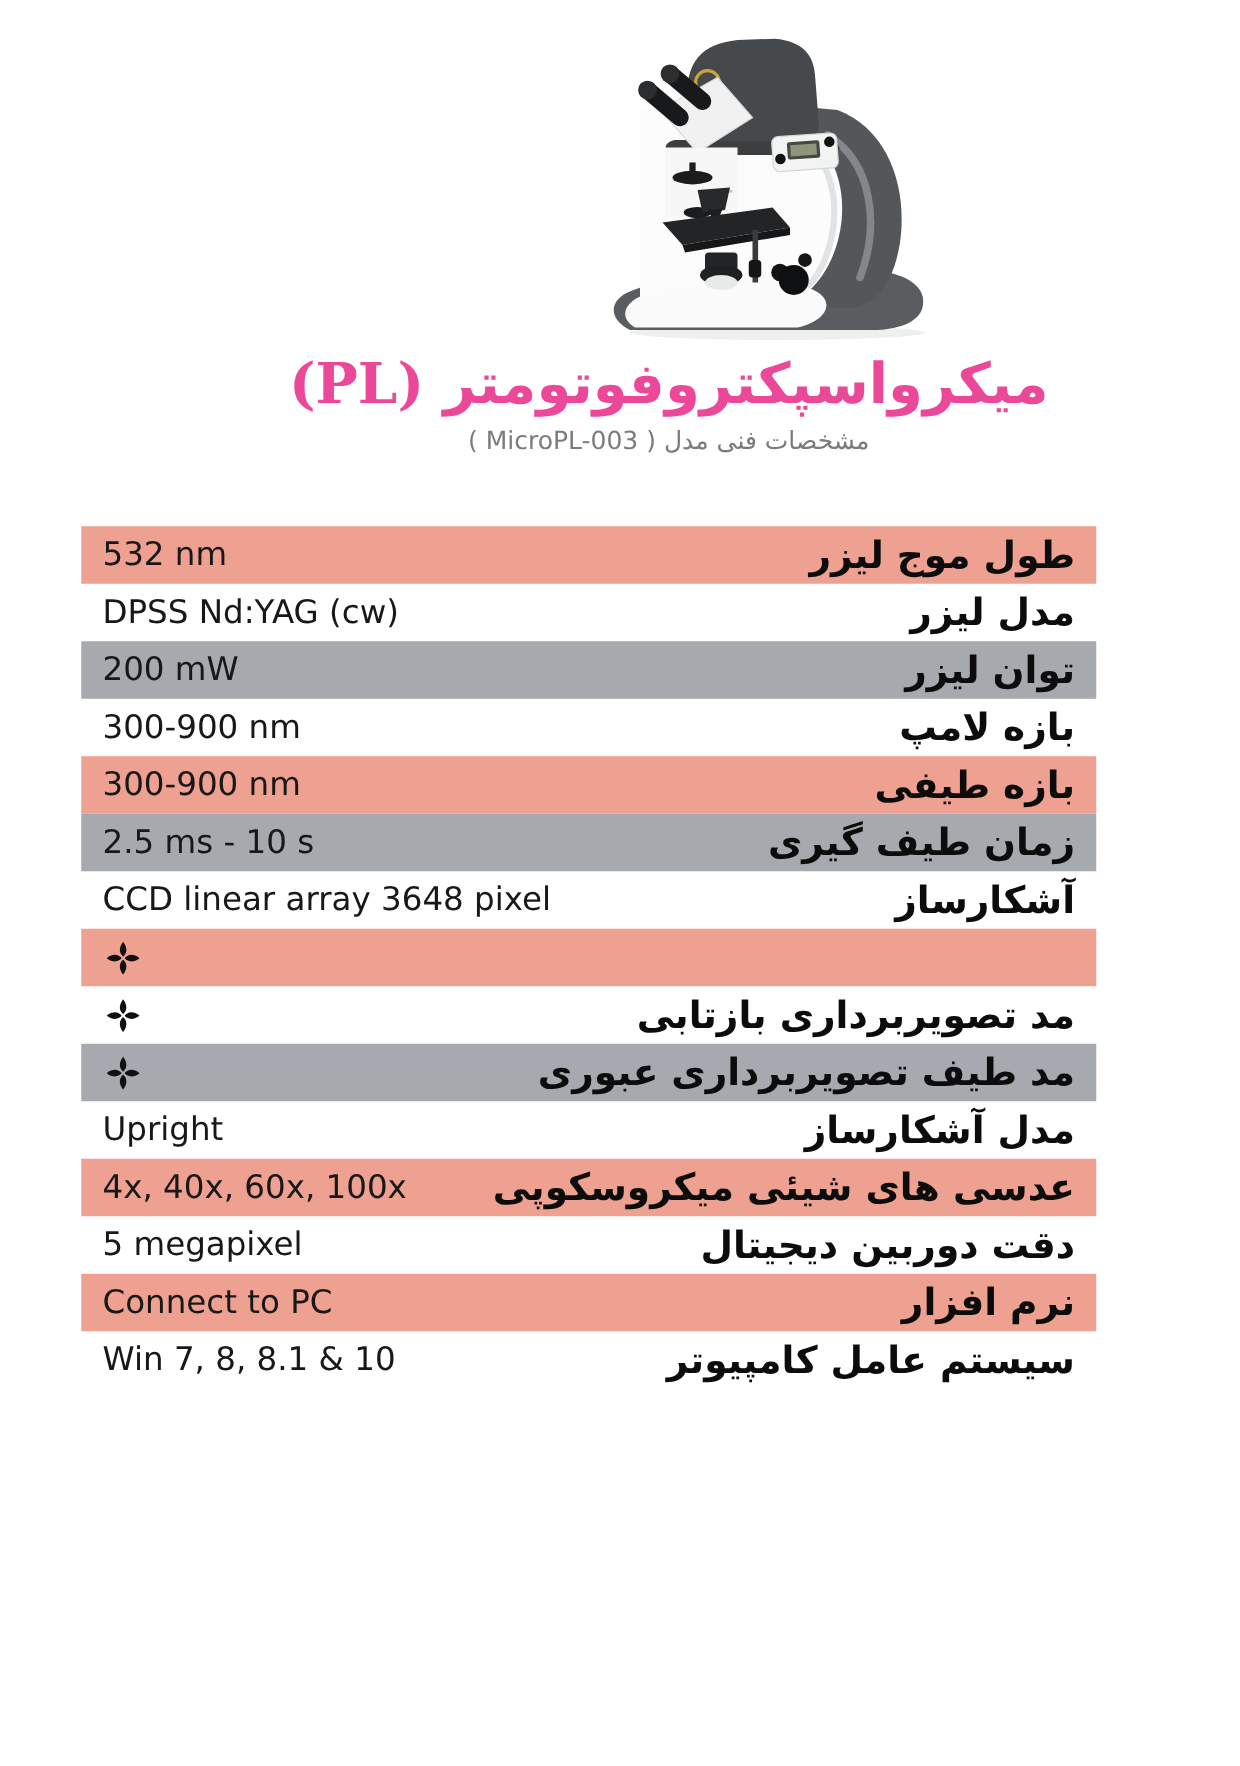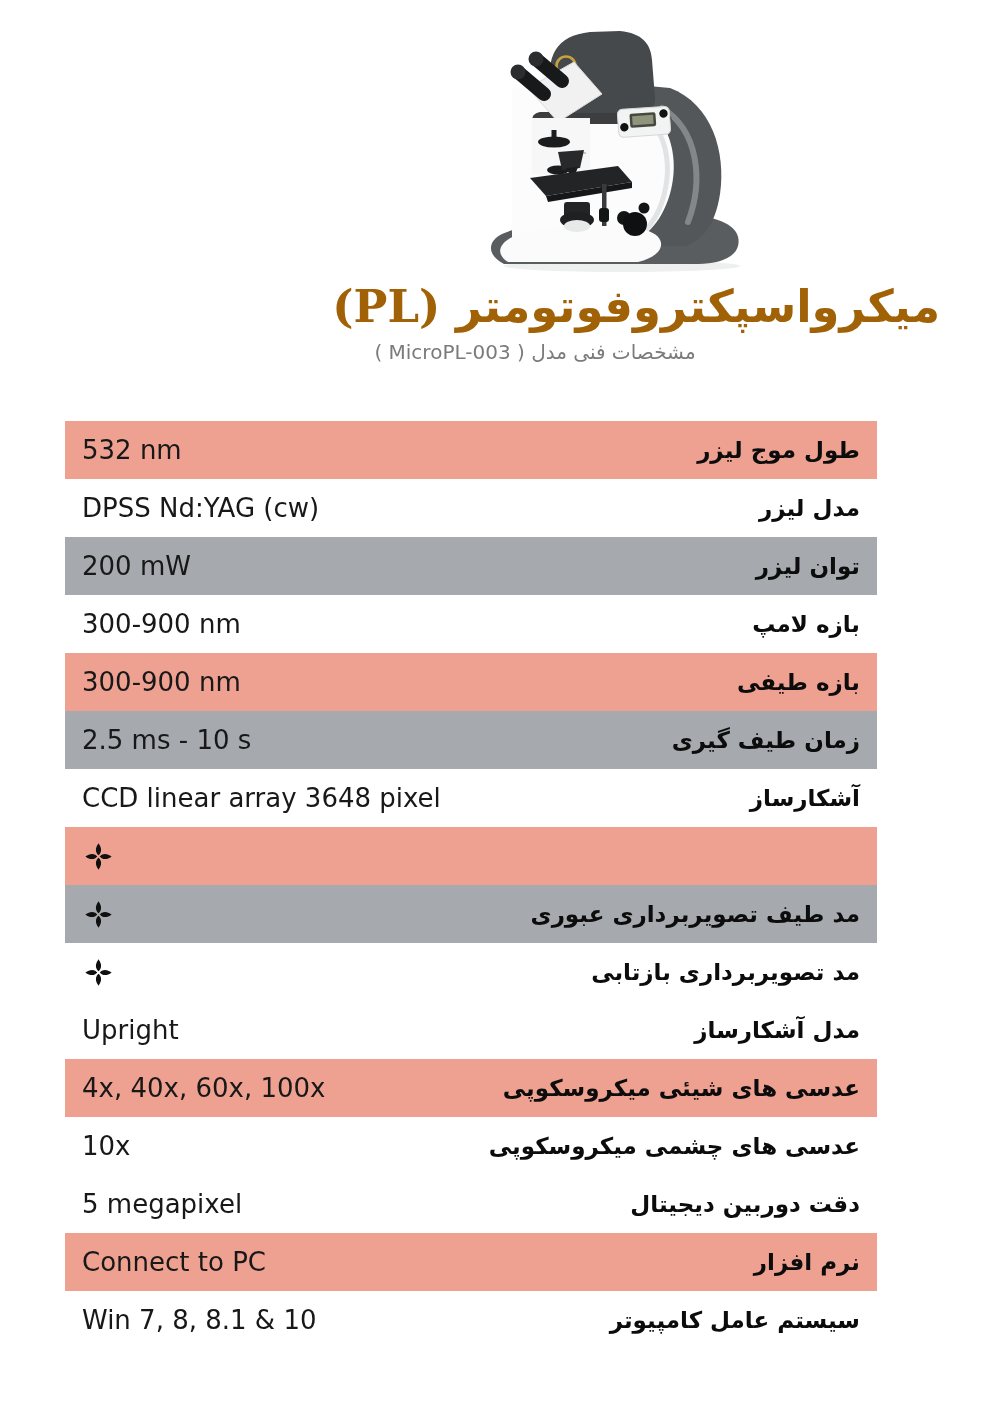--- a/index.html
+++ b/index.html
@@ -9,33 +9,33 @@
     font-family:"DejaVu Sans", sans-serif;
     position:relative;
     overflow:hidden;
   }
   
   .scope-wrap { position:absolute; left:472px; top:12px; width:280px; height:262px; }
   .scope { width:280px; height:262px; display:block; }
 
   
   .heading { position:absolute; left:130px; top:281px; width:810px; text-align:center; }
-  .title { direction:rtl; font-size:45px; font-weight:bold; color:#a16207; line-height:1.15; letter-spacing:0;text-align:right; }
+  .title { direction:rtl; font-size:45px; font-weight:bold; color:#ec4899; line-height:1.15; letter-spacing:0; }
   .title .latin { font-family:"DejaVu Serif", serif; }
   .subtitle { direction:rtl; margin-top:7px; font-size:20px; color:#7b7b7b; line-height:1.2; }
 
   
   .spec-table { position:absolute; left:65px; top:421px; width:812px; }
-  .spec-row { height:58px; display:flex; align-items:center; justify-content:space-between; }
+  .spec-row { height:46px; display:flex; align-items:center; justify-content:space-between; }
   .bg-salmon { background:#EFA191; }
   .bg-gray   { background:#A6A9AE; }
   .bg-white  { background:transparent; }
   .spec-value { padding-left:17px; font-size:26px; color:#181818; white-space:nowrap; }
   .spec-value.has-icon { line-height:0; padding-left:19px; }
-  .spec-label { direction:rtl; padding-right:17px; font-size:23px; font-weight:bold; color:#0c0c0c; white-space:nowrap; }
+  .spec-label { direction:rtl; padding-right:17px; font-size:30px; font-weight:bold; color:#0c0c0c; white-space:nowrap; }
 </style>
 </head>
 <body>
 
 <div class="scope-wrap">
   <svg class="scope" viewBox="0 0 280 262" aria-hidden="true">
 
     <ellipse cx="150" cy="254" rx="118" ry="6" fill="#eef0f0"></ellipse>
 
     <path d="M32 252 C16 244 14 230 30 222 C52 212 95 207 135 206 L224 204 C254 206 270 218 266 234 C263 246 246 252 226 252 Z" fill="#5a5d60"></path>
@@ -145,64 +145,60 @@
     <div class="spec-value has-icon">
   <svg width="29" height="29" viewBox="0 0 32 32" aria-hidden="true">
     <g fill="#101010">
       <path d="M16 1.5 C13 5.5 12.3 9.3 14.1 12.4 C14.7 13.5 15.5 14.3 16 14.6 C16.5 14.3 17.3 13.5 17.9 12.4 C19.7 9.3 19 5.5 16 1.5 Z"></path>
       <path d="M16 1.5 C13 5.5 12.3 9.3 14.1 12.4 C14.7 13.5 15.5 14.3 16 14.6 C16.5 14.3 17.3 13.5 17.9 12.4 C19.7 9.3 19 5.5 16 1.5 Z" transform="rotate(90 16 16)"></path>
       <path d="M16 1.5 C13 5.5 12.3 9.3 14.1 12.4 C14.7 13.5 15.5 14.3 16 14.6 C16.5 14.3 17.3 13.5 17.9 12.4 C19.7 9.3 19 5.5 16 1.5 Z" transform="rotate(180 16 16)"></path>
       <path d="M16 1.5 C13 5.5 12.3 9.3 14.1 12.4 C14.7 13.5 15.5 14.3 16 14.6 C16.5 14.3 17.3 13.5 17.9 12.4 C19.7 9.3 19 5.5 16 1.5 Z" transform="rotate(270 16 16)"></path>
     </g>
   </svg>
 </div>
+  </div>
+
+  <div class="spec-row bg-white">
+    <div class="spec-value has-icon">
+  <svg width="29" height="29" viewBox="0 0 32 32" aria-hidden="true">
+    <g fill="#101010">
+      <path d="M16 1.5 C13 5.5 12.3 9.3 14.1 12.4 C14.7 13.5 15.5 14.3 16 14.6 C16.5 14.3 17.3 13.5 17.9 12.4 C19.7 9.3 19 5.5 16 1.5 Z"></path>
+      <path d="M16 1.5 C13 5.5 12.3 9.3 14.1 12.4 C14.7 13.5 15.5 14.3 16 14.6 C16.5 14.3 17.3 13.5 17.9 12.4 C19.7 9.3 19 5.5 16 1.5 Z" transform="rotate(90 16 16)"></path>
+      <path d="M16 1.5 C13 5.5 12.3 9.3 14.1 12.4 C14.7 13.5 15.5 14.3 16 14.6 C16.5 14.3 17.3 13.5 17.9 12.4 C19.7 9.3 19 5.5 16 1.5 Z" transform="rotate(180 16 16)"></path>
+      <path d="M16 1.5 C13 5.5 12.3 9.3 14.1 12.4 C14.7 13.5 15.5 14.3 16 14.6 C16.5 14.3 17.3 13.5 17.9 12.4 C19.7 9.3 19 5.5 16 1.5 Z" transform="rotate(270 16 16)"></path>
+    </g>
+  </svg>
+</div>
+    <div class="spec-label">مد  تصویربرداری بازتابی</div>
   </div>
 
   <div class="spec-row bg-gray">
     <div class="spec-value has-icon">
   <svg width="29" height="29" viewBox="0 0 32 32" aria-hidden="true">
     <g fill="#101010">
       <path d="M16 1.5 C13 5.5 12.3 9.3 14.1 12.4 C14.7 13.5 15.5 14.3 16 14.6 C16.5 14.3 17.3 13.5 17.9 12.4 C19.7 9.3 19 5.5 16 1.5 Z"></path>
       <path d="M16 1.5 C13 5.5 12.3 9.3 14.1 12.4 C14.7 13.5 15.5 14.3 16 14.6 C16.5 14.3 17.3 13.5 17.9 12.4 C19.7 9.3 19 5.5 16 1.5 Z" transform="rotate(90 16 16)"></path>
       <path d="M16 1.5 C13 5.5 12.3 9.3 14.1 12.4 C14.7 13.5 15.5 14.3 16 14.6 C16.5 14.3 17.3 13.5 17.9 12.4 C19.7 9.3 19 5.5 16 1.5 Z" transform="rotate(180 16 16)"></path>
       <path d="M16 1.5 C13 5.5 12.3 9.3 14.1 12.4 C14.7 13.5 15.5 14.3 16 14.6 C16.5 14.3 17.3 13.5 17.9 12.4 C19.7 9.3 19 5.5 16 1.5 Z" transform="rotate(270 16 16)"></path>
     </g>
   </svg>
 </div>
     <div class="spec-label">مد  طیف تصویربرداری عبوری</div>
   </div>
 
   <div class="spec-row bg-white">
-    <div class="spec-value has-icon">
-  <svg width="29" height="29" viewBox="0 0 32 32" aria-hidden="true">
-    <g fill="#101010">
-      <path d="M16 1.5 C13 5.5 12.3 9.3 14.1 12.4 C14.7 13.5 15.5 14.3 16 14.6 C16.5 14.3 17.3 13.5 17.9 12.4 C19.7 9.3 19 5.5 16 1.5 Z"></path>
-      <path d="M16 1.5 C13 5.5 12.3 9.3 14.1 12.4 C14.7 13.5 15.5 14.3 16 14.6 C16.5 14.3 17.3 13.5 17.9 12.4 C19.7 9.3 19 5.5 16 1.5 Z" transform="rotate(90 16 16)"></path>
-      <path d="M16 1.5 C13 5.5 12.3 9.3 14.1 12.4 C14.7 13.5 15.5 14.3 16 14.6 C16.5 14.3 17.3 13.5 17.9 12.4 C19.7 9.3 19 5.5 16 1.5 Z" transform="rotate(180 16 16)"></path>
-      <path d="M16 1.5 C13 5.5 12.3 9.3 14.1 12.4 C14.7 13.5 15.5 14.3 16 14.6 C16.5 14.3 17.3 13.5 17.9 12.4 C19.7 9.3 19 5.5 16 1.5 Z" transform="rotate(270 16 16)"></path>
-    </g>
-  </svg>
-</div>
-    <div class="spec-label">مد  تصویربرداری بازتابی</div>
-  </div>
-
-  <div class="spec-row bg-white">
     <div class="spec-value">Upright</div>
     <div class="spec-label">مدل آشکارساز</div>
   </div>
 
   <div class="spec-row bg-salmon">
     <div class="spec-value">4x, 40x, 60x, 100x</div>
     <div class="spec-label">عدسی های شیئی میکروسکوپی</div>
   </div>
 
-  <div class="spec-row bg-white">
-    <div class="spec-value">10x</div>
-    <div class="spec-label">عدسی های چشمی میکروسکوپی</div>
-  </div>
 
 
   <div class="spec-row bg-white">
     <div class="spec-value">5 megapixel</div>
     <div class="spec-label">دقت دوربین دیجیتال</div>
   </div>
 
   <div class="spec-row bg-salmon">
     <div class="spec-value">Connect to PC</div>
     <div class="spec-label">نرم افزار</div>

